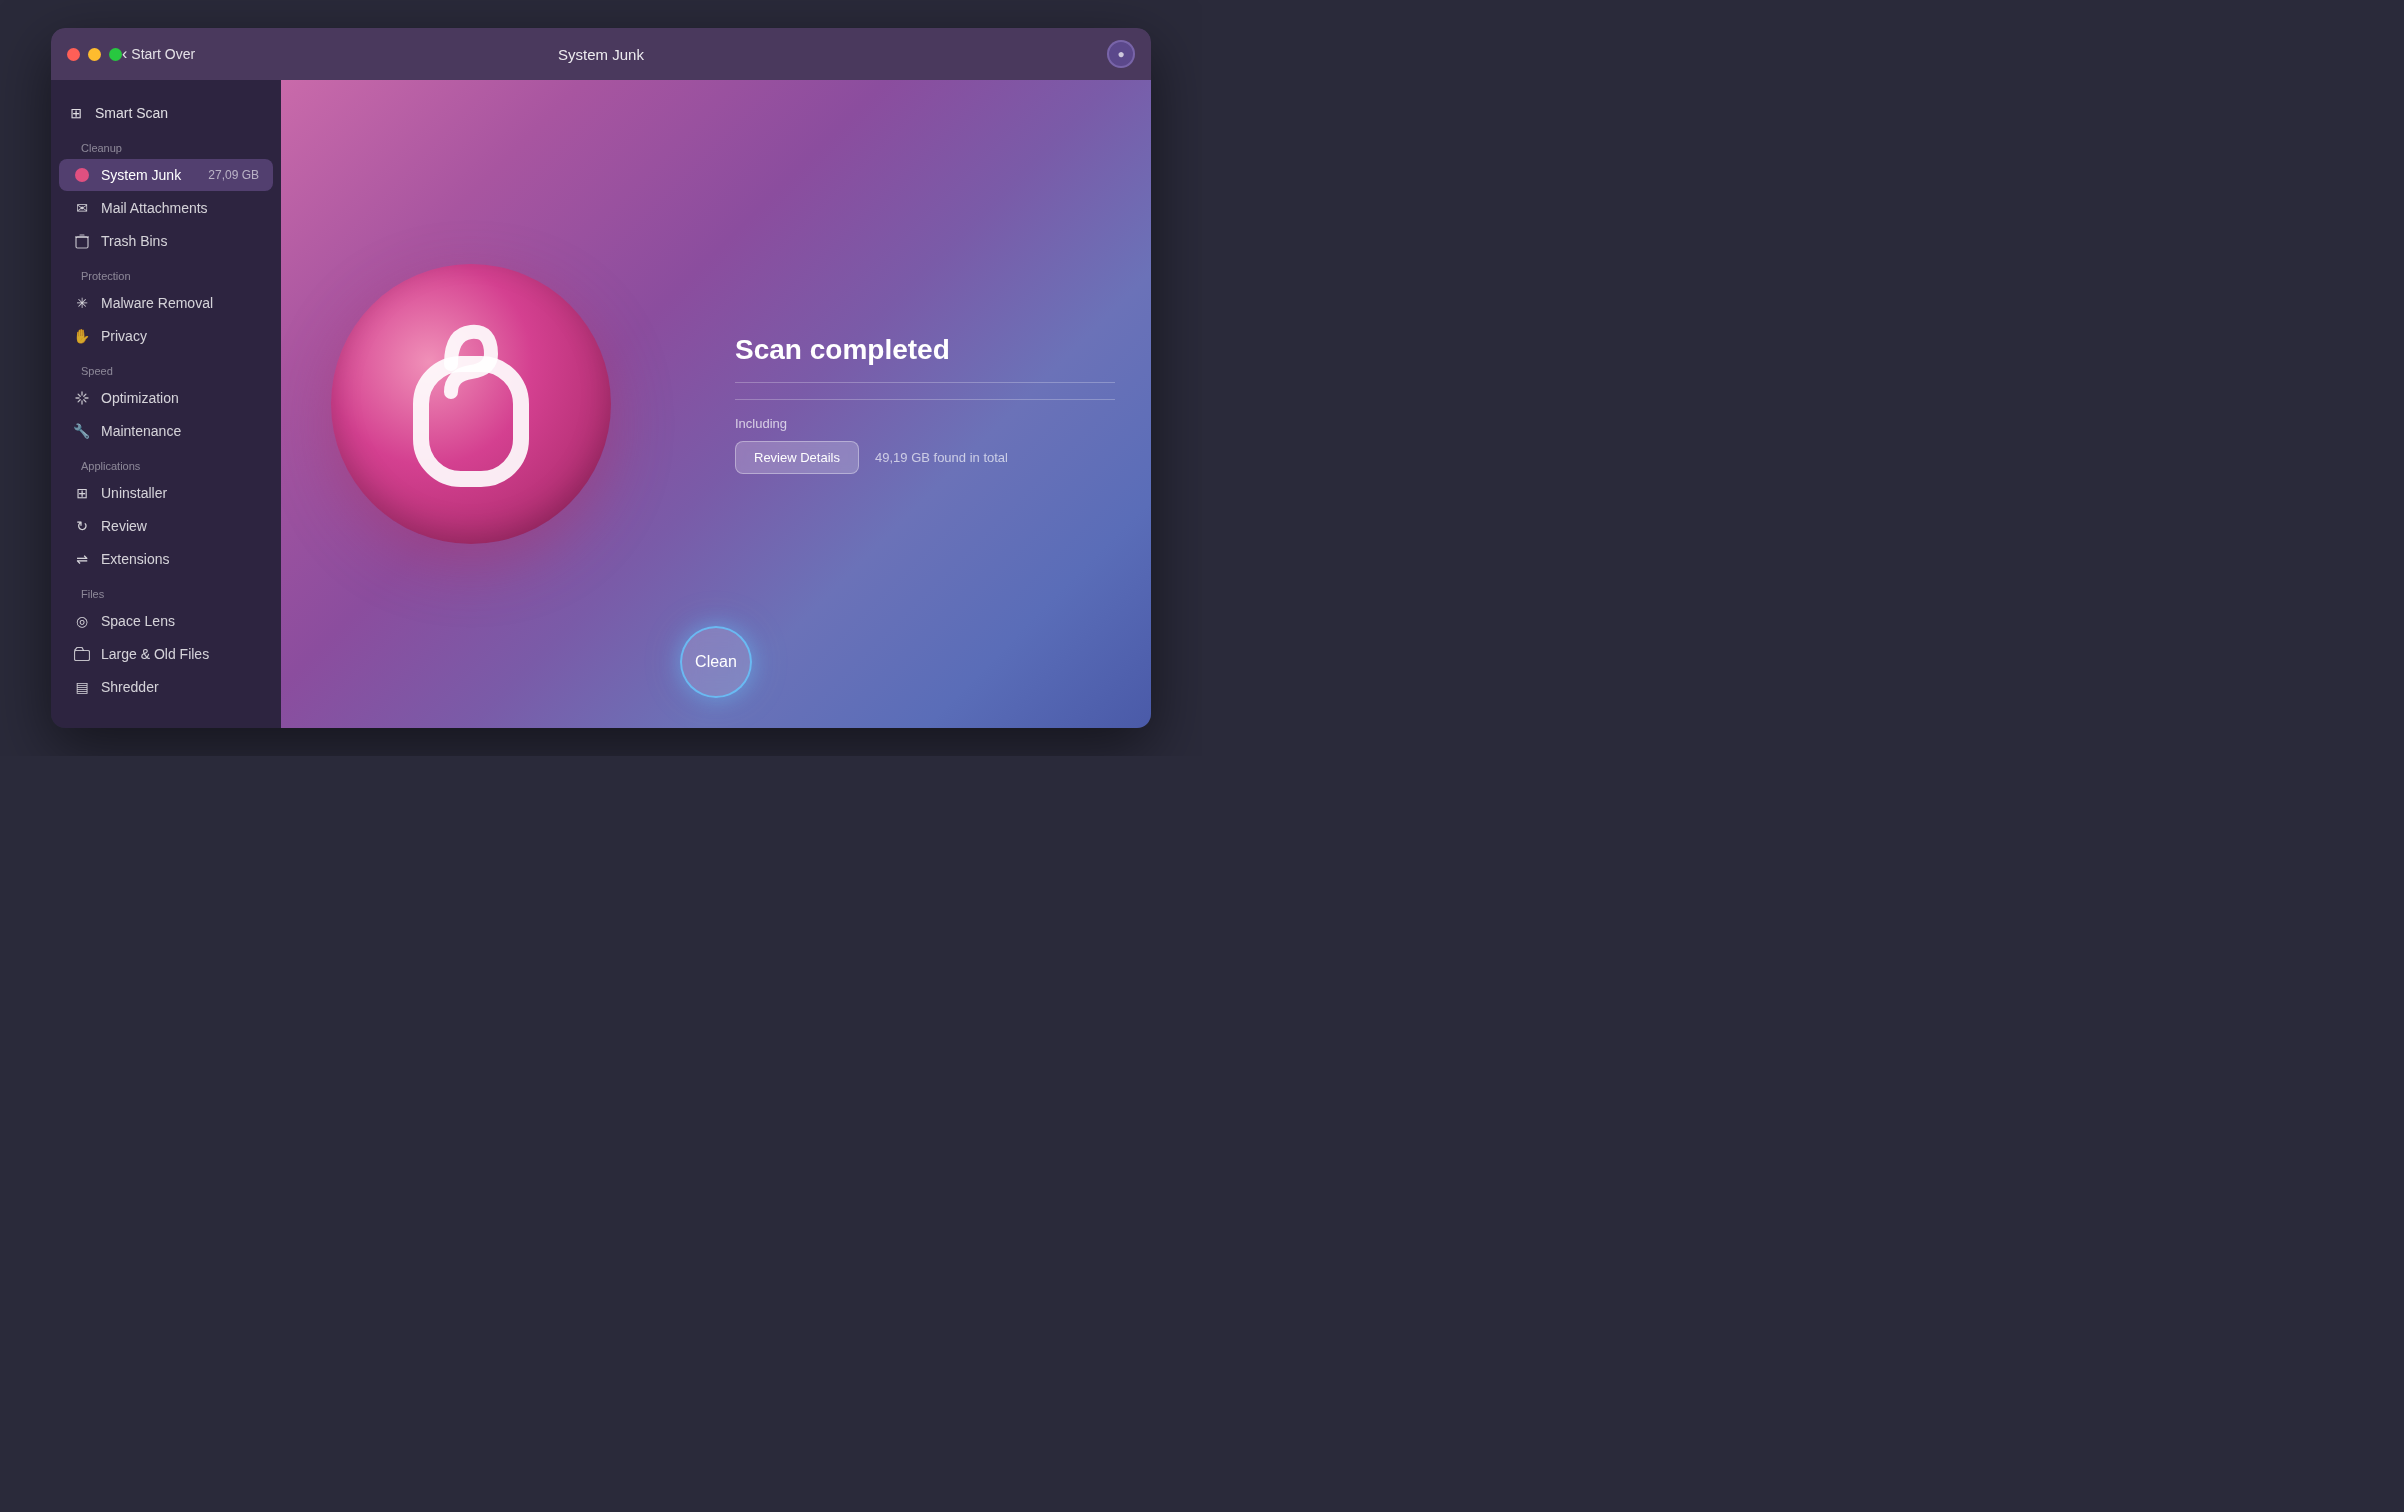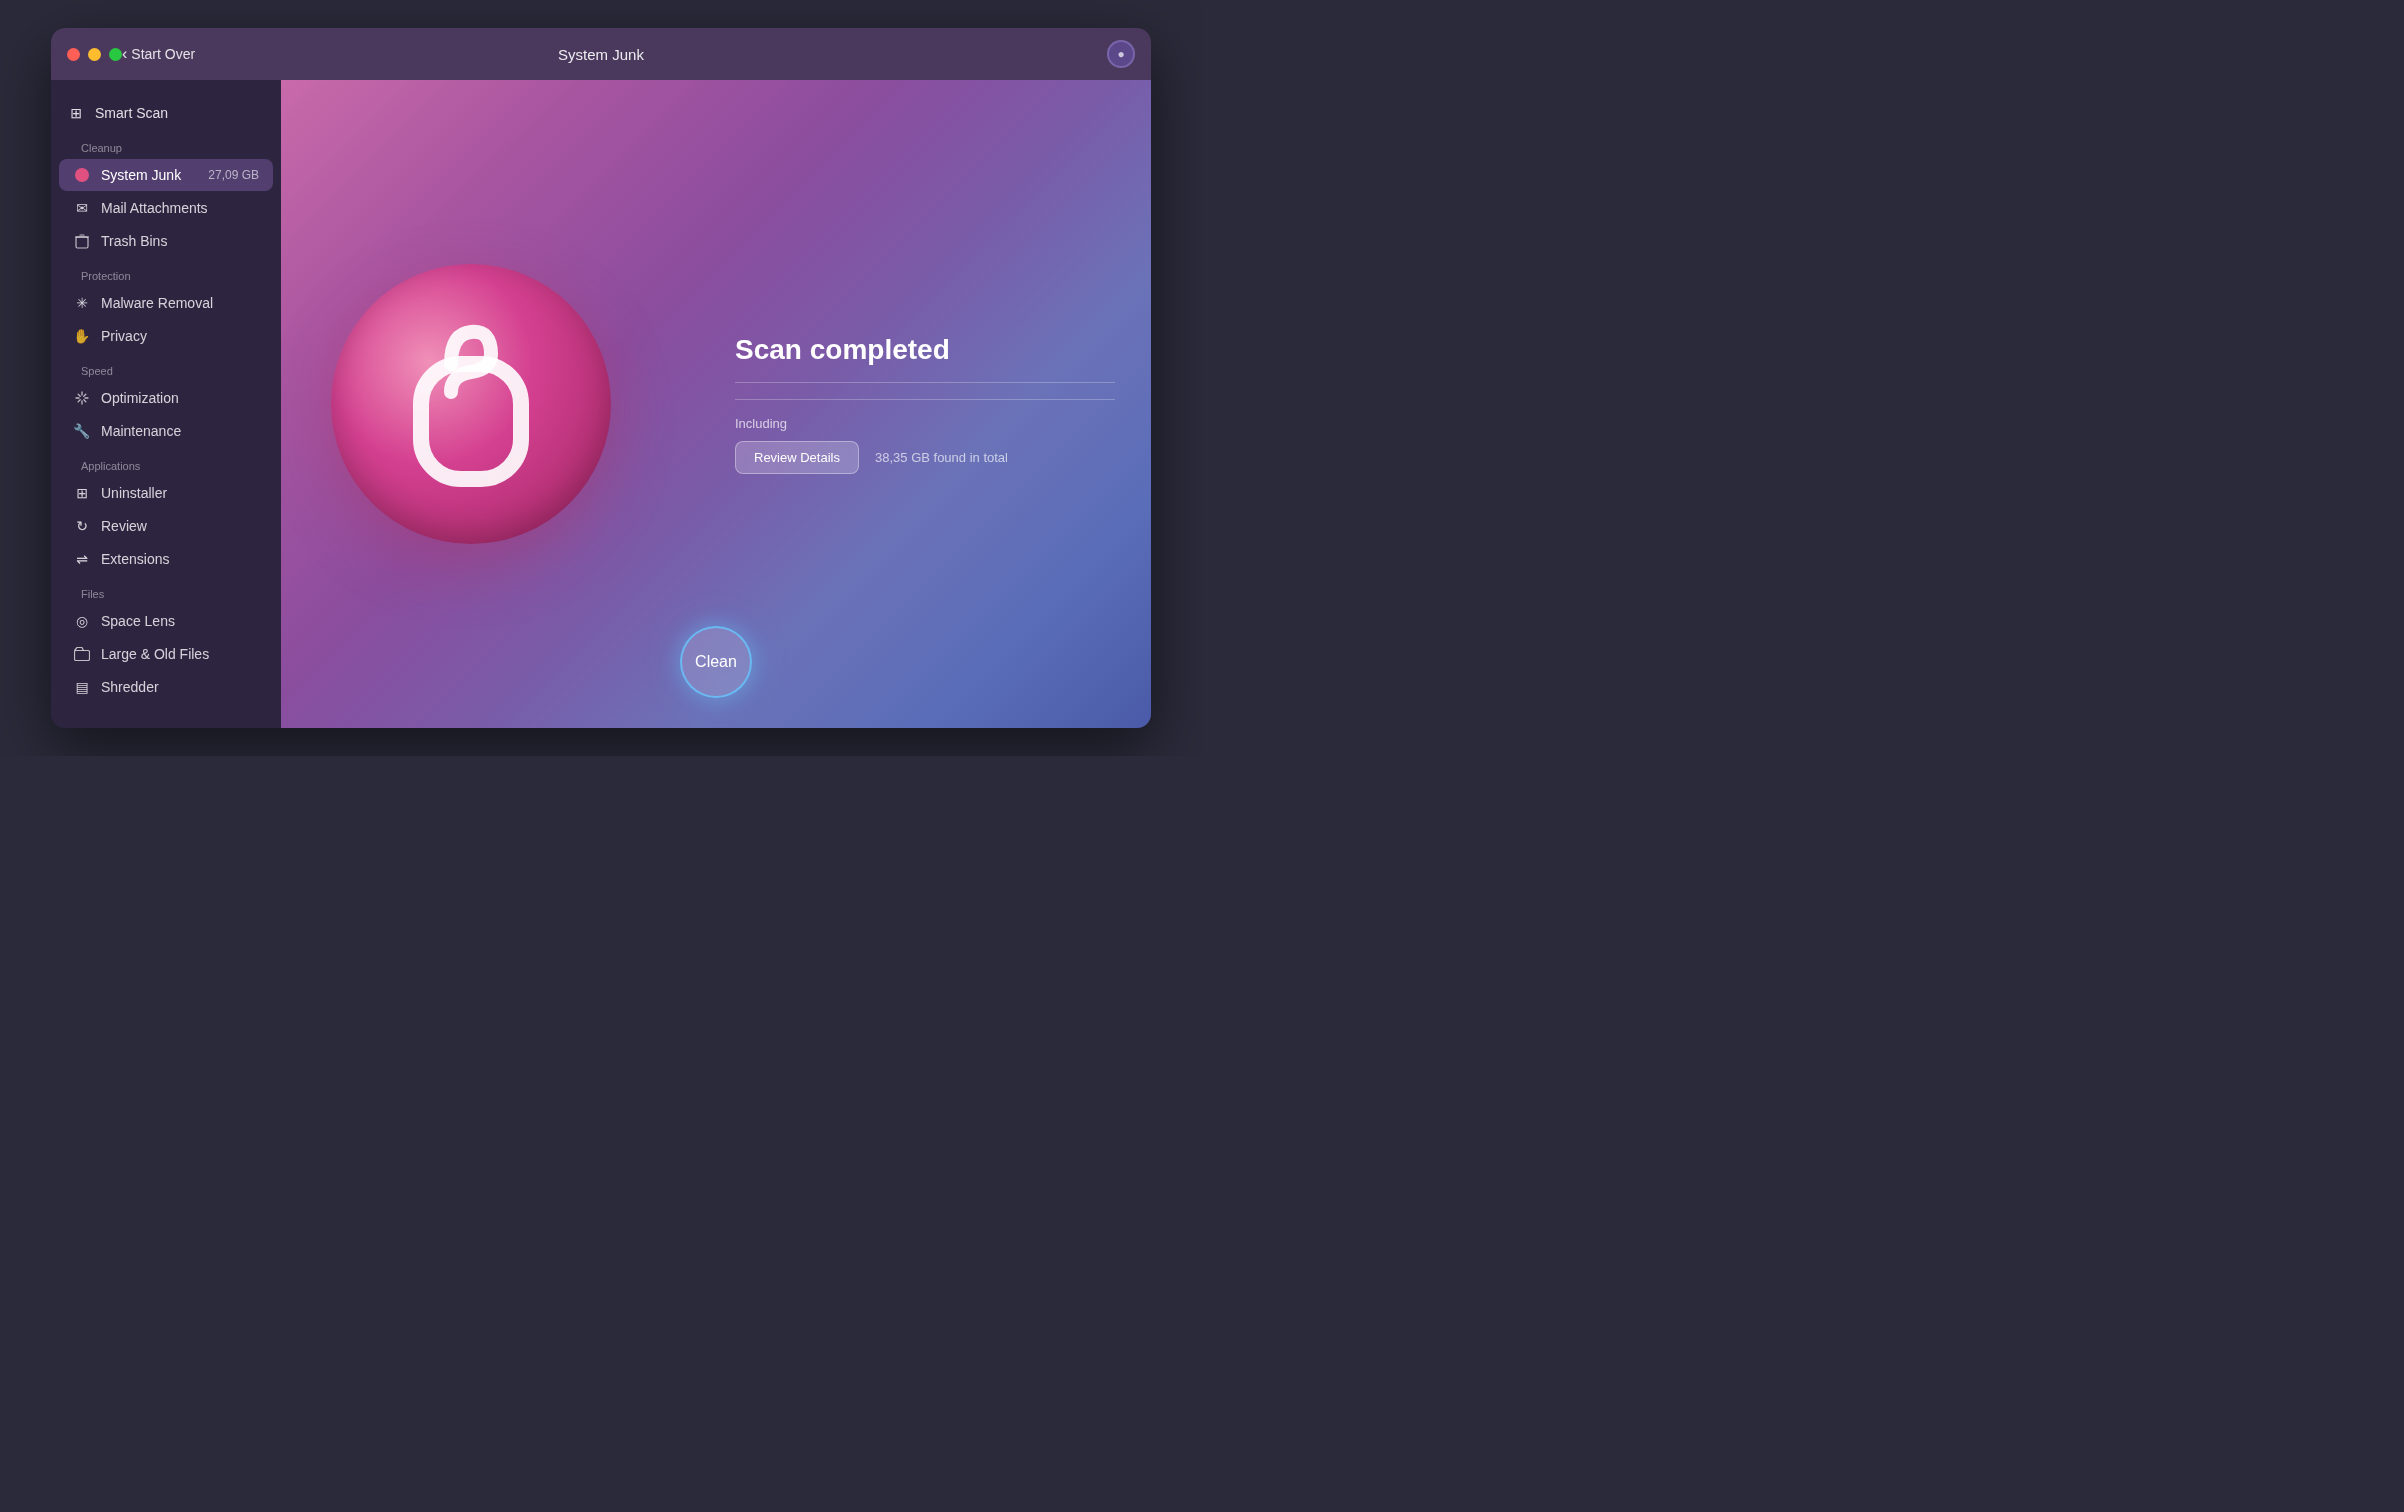--- a/index.html
+++ b/index.html
@@ -441,21 +441,21 @@
         </div>
       </div>
 
       <div class="info-panel">
         <div class="scan-completed">Scan completed</div>
         <div class="divider"></div>
         <div class="divider2"></div>
         <div class="including-label">Including</div>
         <div class="bottom-row">
           <button class="review-btn">Review Details</button>
-          <span class="found-total">38,35 GB found in total</span>
+          <span class="found-total">49,19 GB found in total</span>
         </div>
       </div>
 
       <div class="clean-btn-container">
         <button class="clean-btn">Clean</button>
       </div>
     </div>
   </div>
 </div>
 

